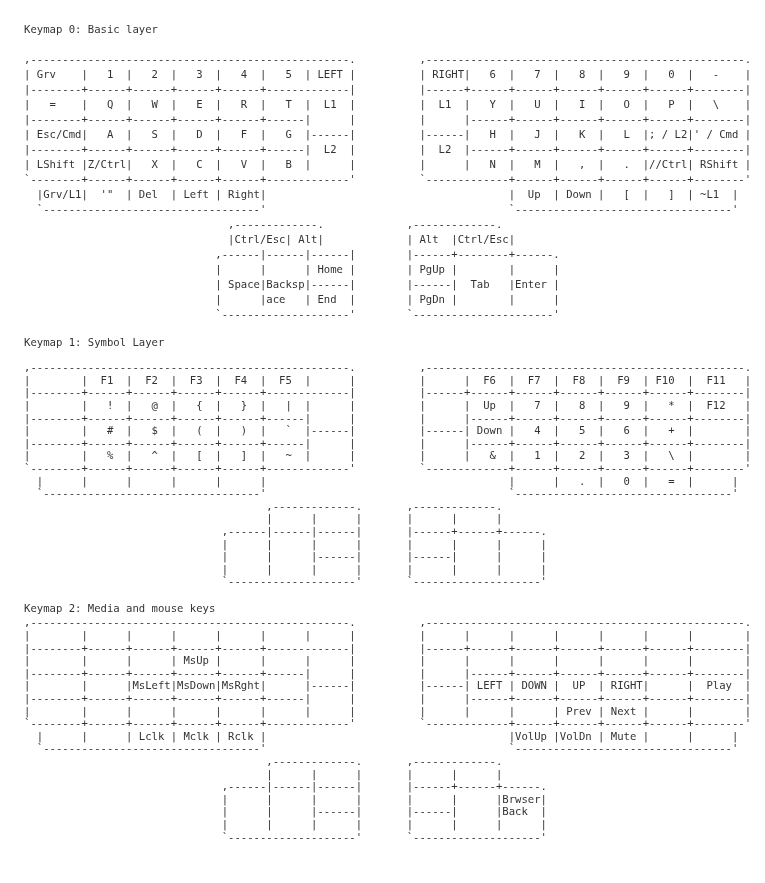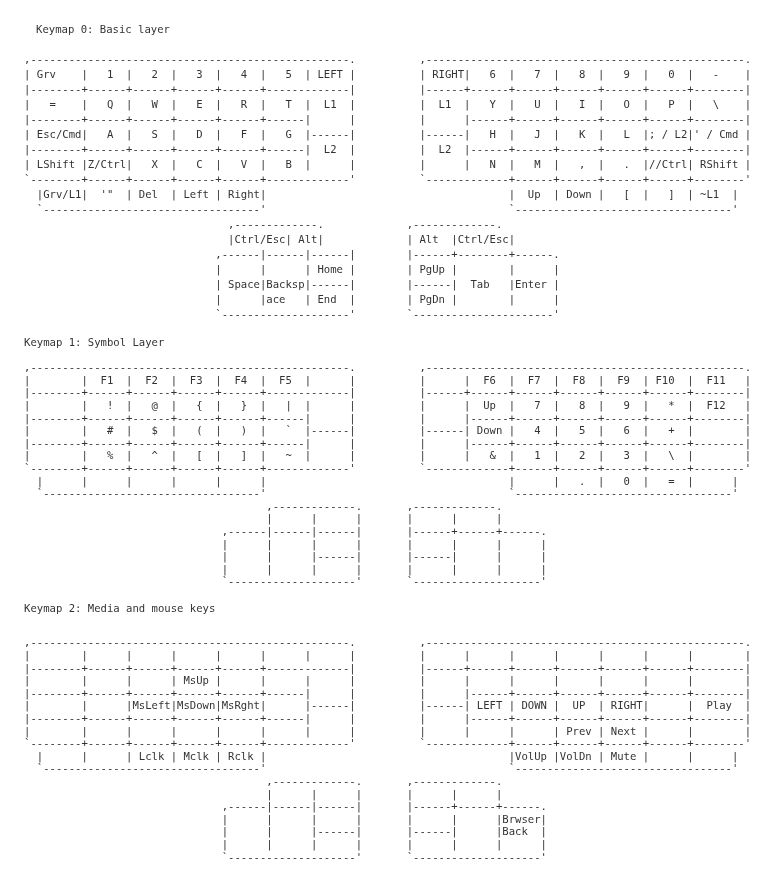--- a/index.html
+++ b/index.html
@@ -20,25 +20,25 @@
     margin:0;
   }
   pre.keymap-art{
     margin:0;
     font-family:inherit;
     font-size:inherit;
     white-space:pre;
   }
   
   #section-0{line-height:15px;}
-  #section-0 .keymap-title{margin-bottom:15px;margin-left:12px;}
+  #section-0 .keymap-title{margin-bottom:15px;}
   #section-1{line-height:12.6px;margin-top:14px;}
   #section-1 .keymap-title{margin-bottom:12.6px;}
   #section-2{line-height:12.6px;margin-top:14px;}
-  #section-2 .keymap-title{margin-bottom:22px;}
+  #section-2 .keymap-title{margin-bottom:2px;}
 </style>
 </head>
 <body style="background: rgb(255, 255, 255);">
 
 <div class="kb-doc" style="color: rgb(51, 51, 51);">
 
   <section class="keymap-section" id="section-0">
     <div class="keymap-title">Keymap 0: Basic layer</div>
     <pre class="keymap-art">,--------------------------------------------------.          ,--------------------------------------------------.
 | Grv    |   1  |   2  |   3  |   4  |   5  | LEFT |          | RIGHT|   6  |   7  |   8  |   9  |   0  |   -    |

